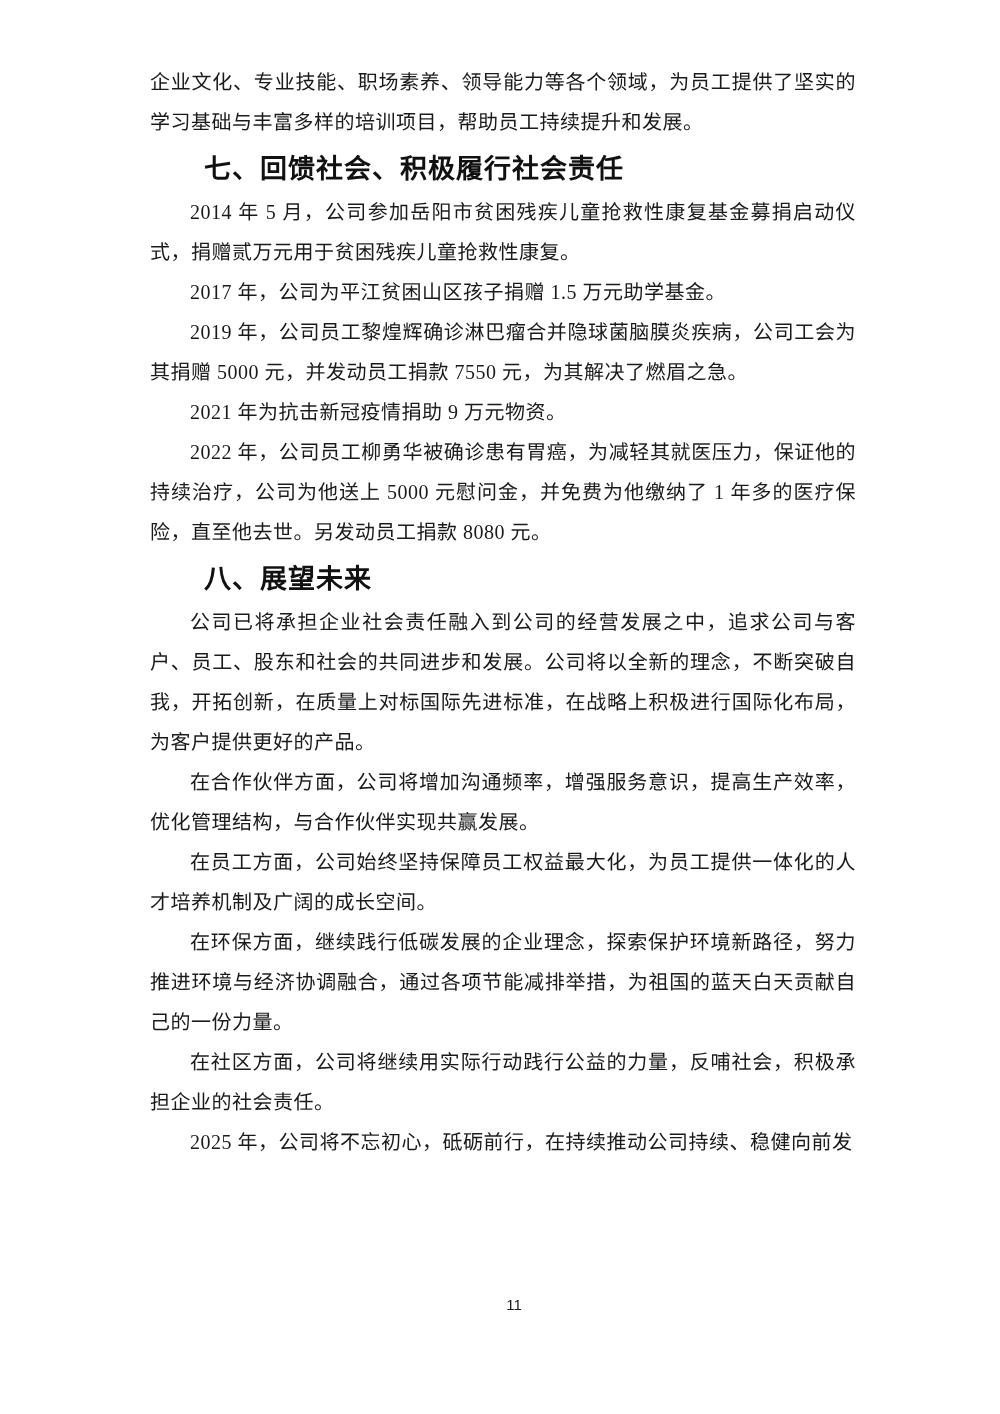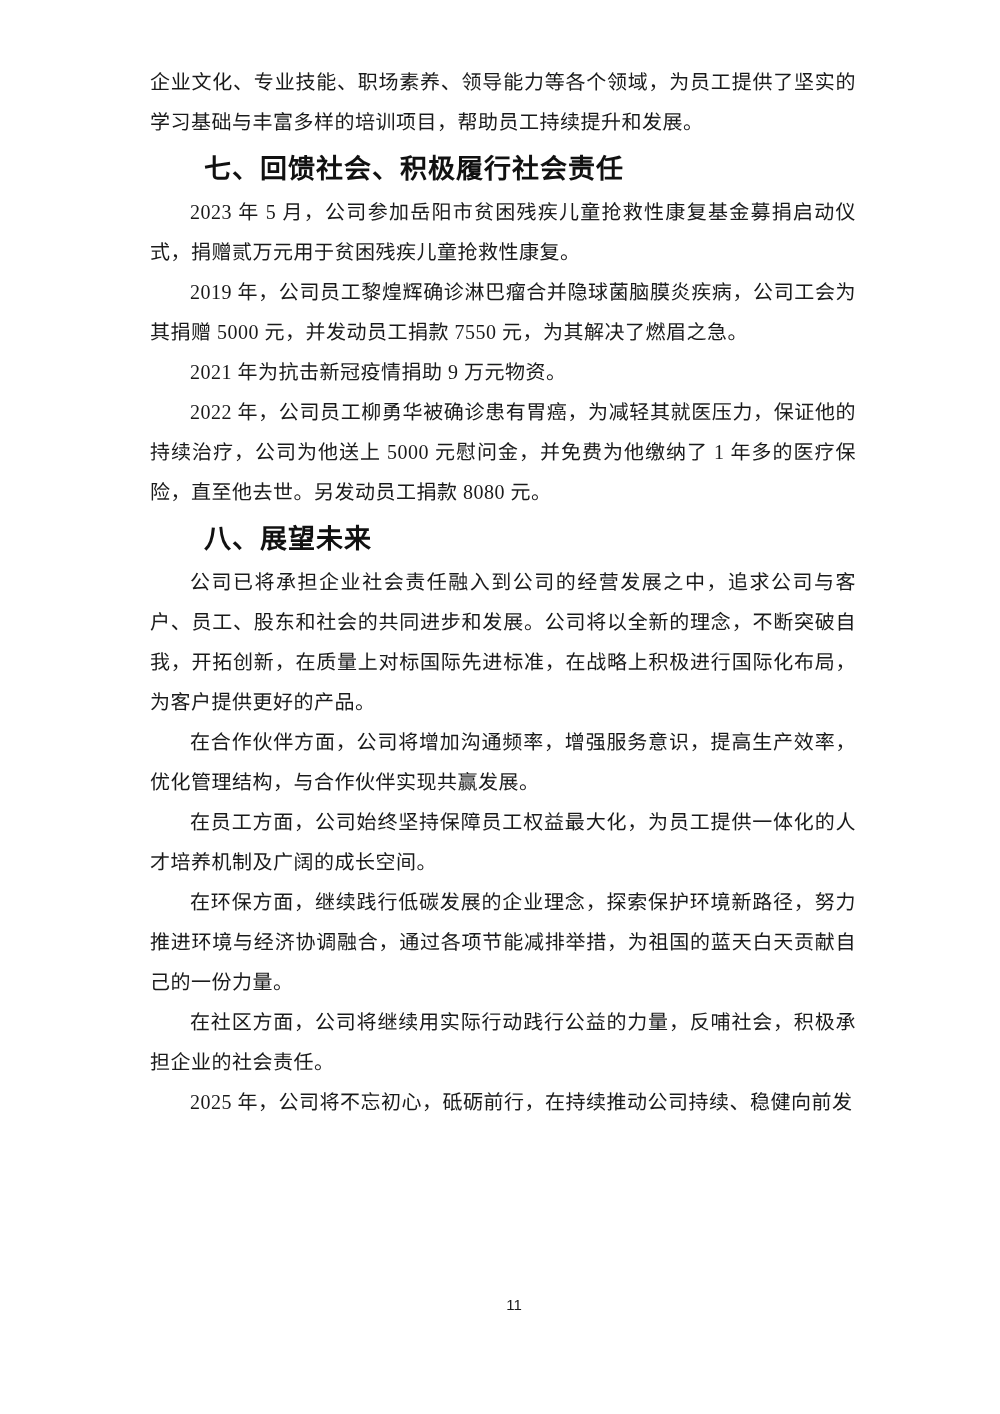--- a/index.html
+++ b/index.html
@@ -67,22 +67,23 @@
 </head>
 <body>
 
 <div class="page">
   <main class="content">
 
     <p class="para no-indent">企业文化、专业技能、职场素养、领导能力等各个领域，为员工提供了坚实的学习基础与丰富多样的培训项目，帮助员工持续提升和发展。</p>
 
     <h2 class="heading">七、回馈社会、积极履行社会责任</h2>
 
-    <p class="para">2023 年 5 月，公司参加岳阳市贫困残疾儿童抢救性康复基金募捐启动仪式，捐赠贰万元用于贫困残疾儿童抢救性康复。</p>
+    <p class="para">2014 年 5 月，公司参加岳阳市贫困残疾儿童抢救性康复基金募捐启动仪式，捐赠贰万元用于贫困残疾儿童抢救性康复。</p>
 
+    <p class="para">2017 年，公司为平江贫困山区孩子捐赠 1.5 万元助学基金。</p>
 
     <p class="para">2019 年，公司员工黎煌辉确诊淋巴瘤合并隐球菌脑膜炎疾病，公司工会为其捐赠 5000 元，并发动员工捐款 7550 元，为其解决了燃眉之急。</p>
 
     <p class="para">2021 年为抗击新冠疫情捐助 9 万元物资。</p>
 
     <p class="para">2022 年，公司员工柳勇华被确诊患有胃癌，为减轻其就医压力，保证他的持续治疗，公司为他送上 5000 元慰问金，并免费为他缴纳了 1 年多的医疗保险，直至他去世。另发动员工捐款 8080 元。</p>
 
     <h2 class="heading">八、展望未来</h2>
 
     <p class="para">公司已将承担企业社会责任融入到公司的经营发展之中，追求公司与客户、员工、股东和社会的共同进步和发展。公司将以全新的理念，不断突破自我，开拓创新，在质量上对标国际先进标准，在战略上积极进行国际化布局，为客户提供更好的产品。</p>

